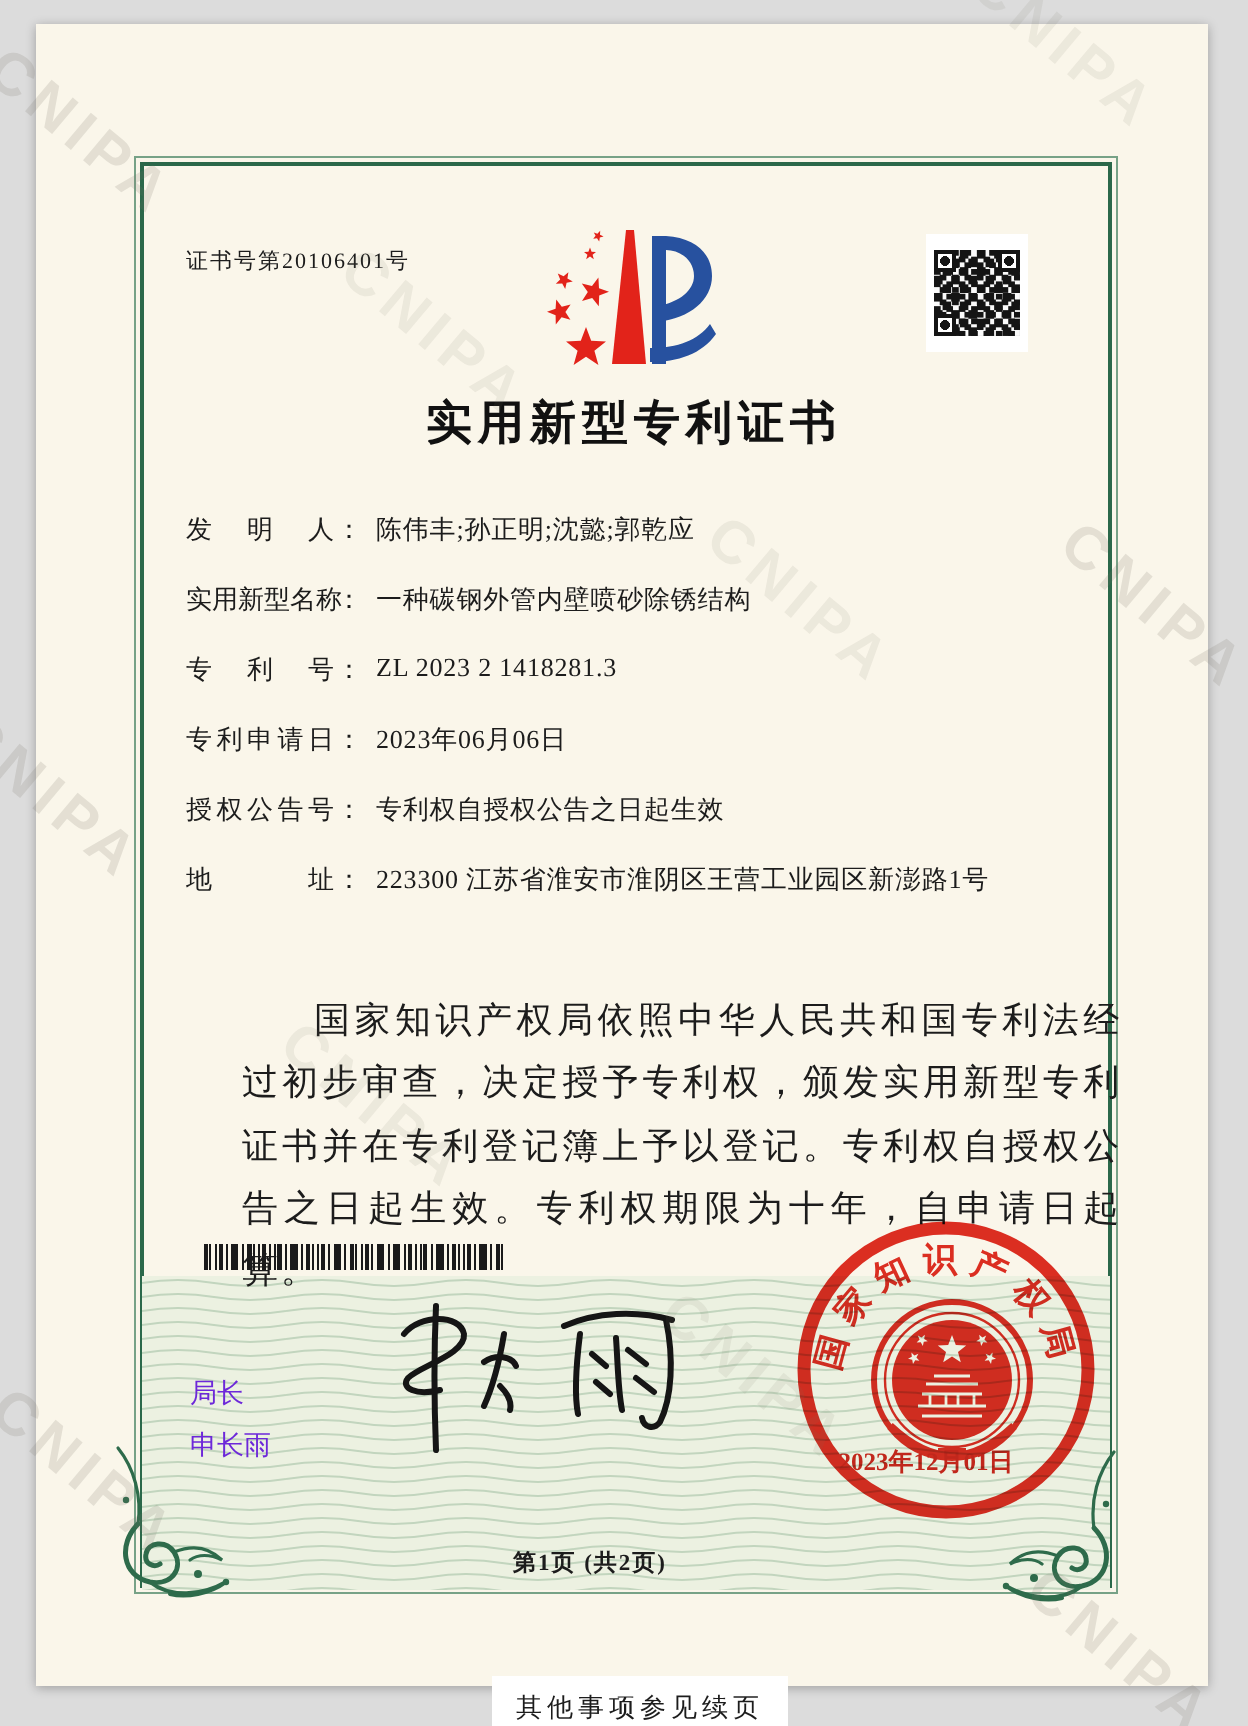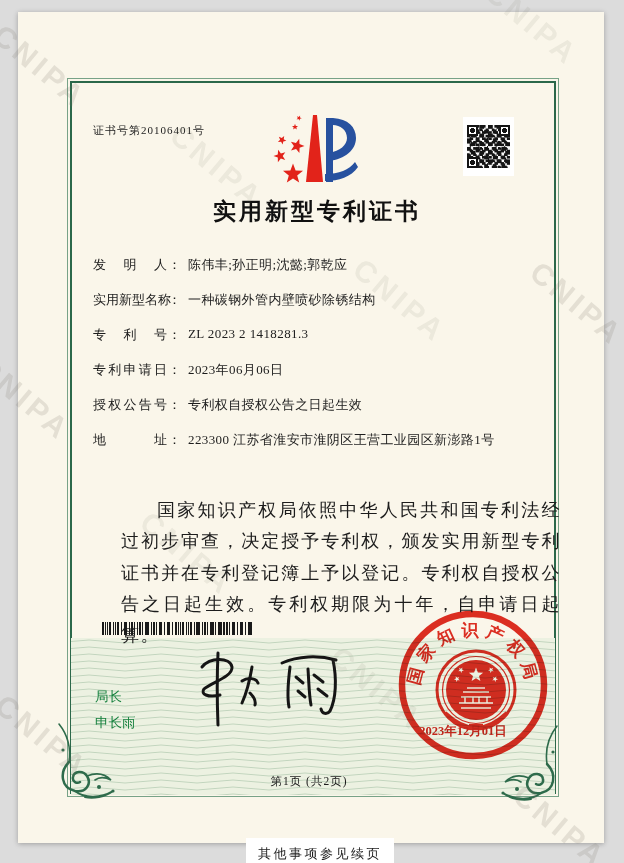--- a/index.html
+++ b/index.html
@@ -54,28 +54,28 @@
   
   .waves{position:absolute;left:53px;top:626px;}
   .barcode{
     position:absolute;left:84px;top:610px;width:150px;height:13px;
     background-image:
       repeating-linear-gradient(90deg,#1a1a1a 0 1px,rgba(0,0,0,0) 1px 2.7px),
       repeating-linear-gradient(90deg,#1a1a1a 0 2px,rgba(0,0,0,0) 2px 7.3px);
   }
   .signer{position:absolute;left:77px;top:672px;
     font-family:"Liberation Sans","DejaVu Sans",sans-serif;
-    font-size:13.5px;line-height:26px;color:#15803d;}
+    font-size:13.5px;line-height:26px;color:#6d28d9;}
   .signature{position:absolute;left:172px;top:633px;}
   .seal{position:absolute;left:377px;top:595px;opacity:.95;mix-blend-mode:multiply;}
   .flourish{position:absolute;width:74px;height:80px;}
   .flourish.left{left:37px;top:708px;}
   .flourish.right{left:469px;top:710px;transform:scaleX(-1);}
-  .page-num{position:absolute;left:49px;top:762px;width:484px;text-align:center;
-    font-size:11.5px;font-weight:normal;letter-spacing:1px;}
+  .page-num{position:absolute;left:35px;top:762px;width:484px;text-align:center;
+    font-size:11.5px;font-weight:bold;letter-spacing:1px;}
   .cont-note{
     position:absolute;left:228px;top:797px;background:#ffffff;
     padding:7px 12px;font-size:13px;letter-spacing:2.5px;white-space:nowrap;margin-top:29px;
   }
   
   .wm{position:absolute;z-index:40;pointer-events:none;
     font-family:"Liberation Sans","DejaVu Sans",sans-serif;
     font-weight:bold;font-size:30px;letter-spacing:4px;
     color:rgba(118,114,102,.17);transform-origin:0 0;white-space:nowrap;}
   .wm.light{color:rgba(118,114,102,.10);}

